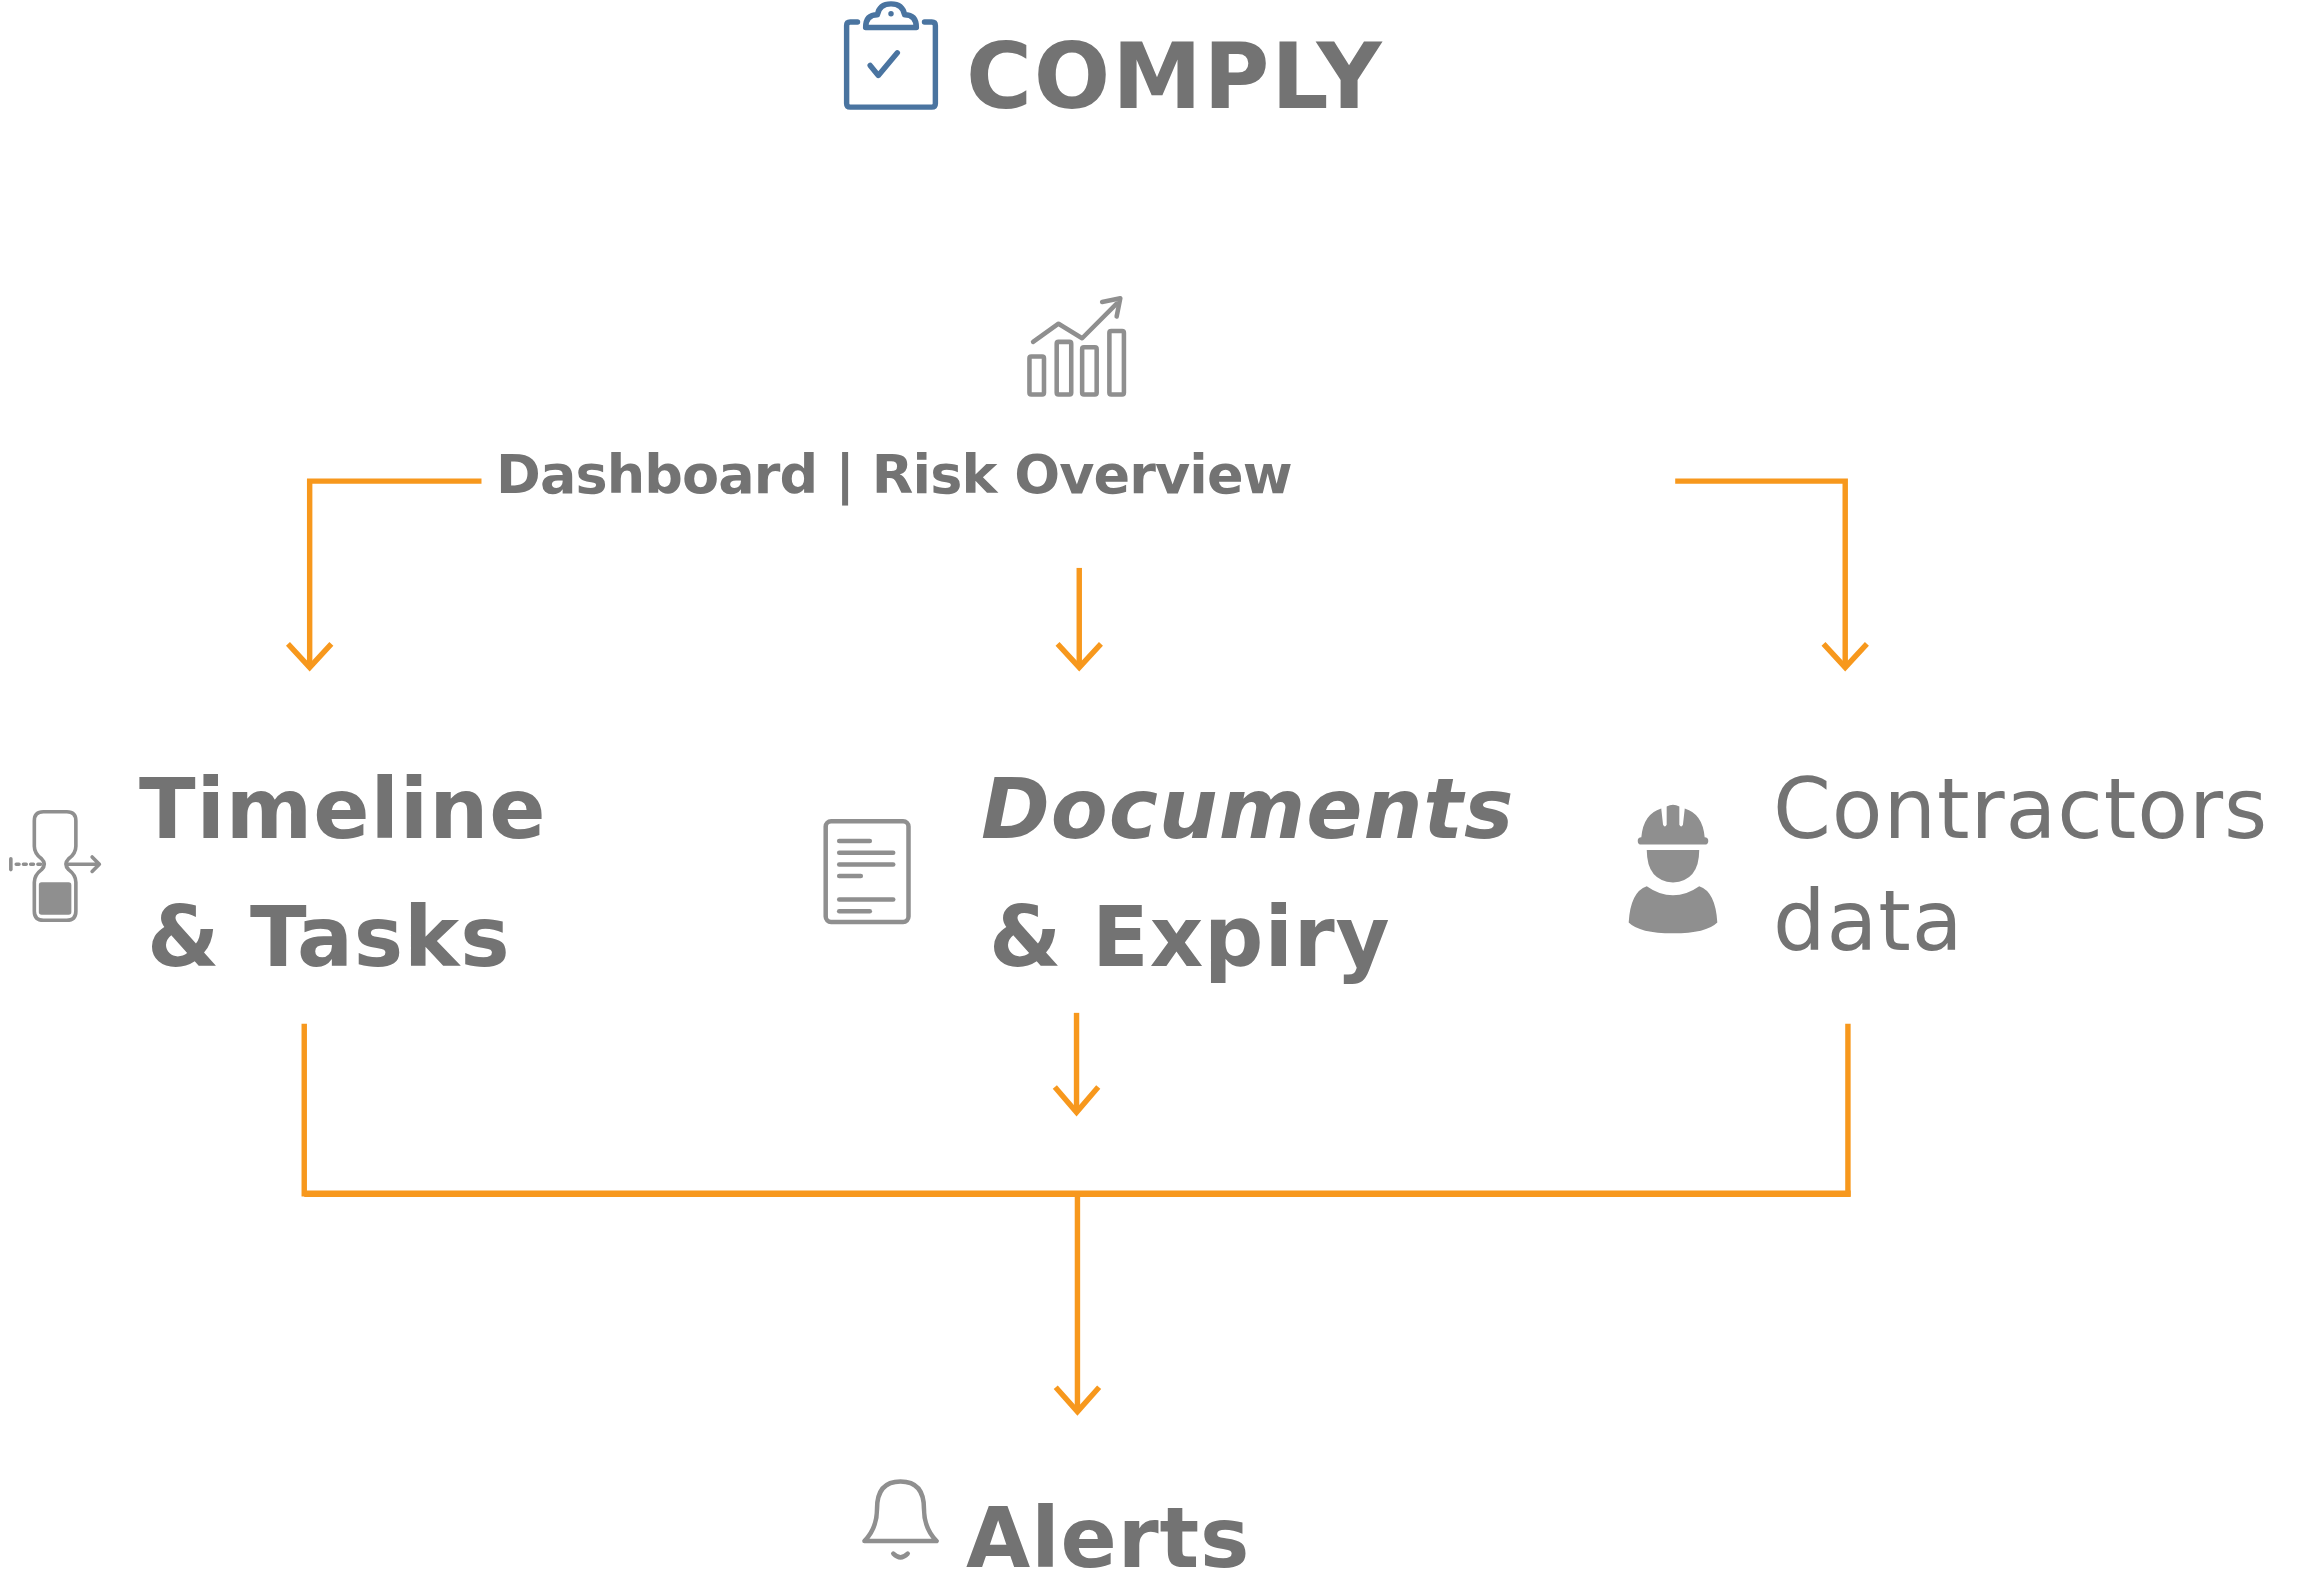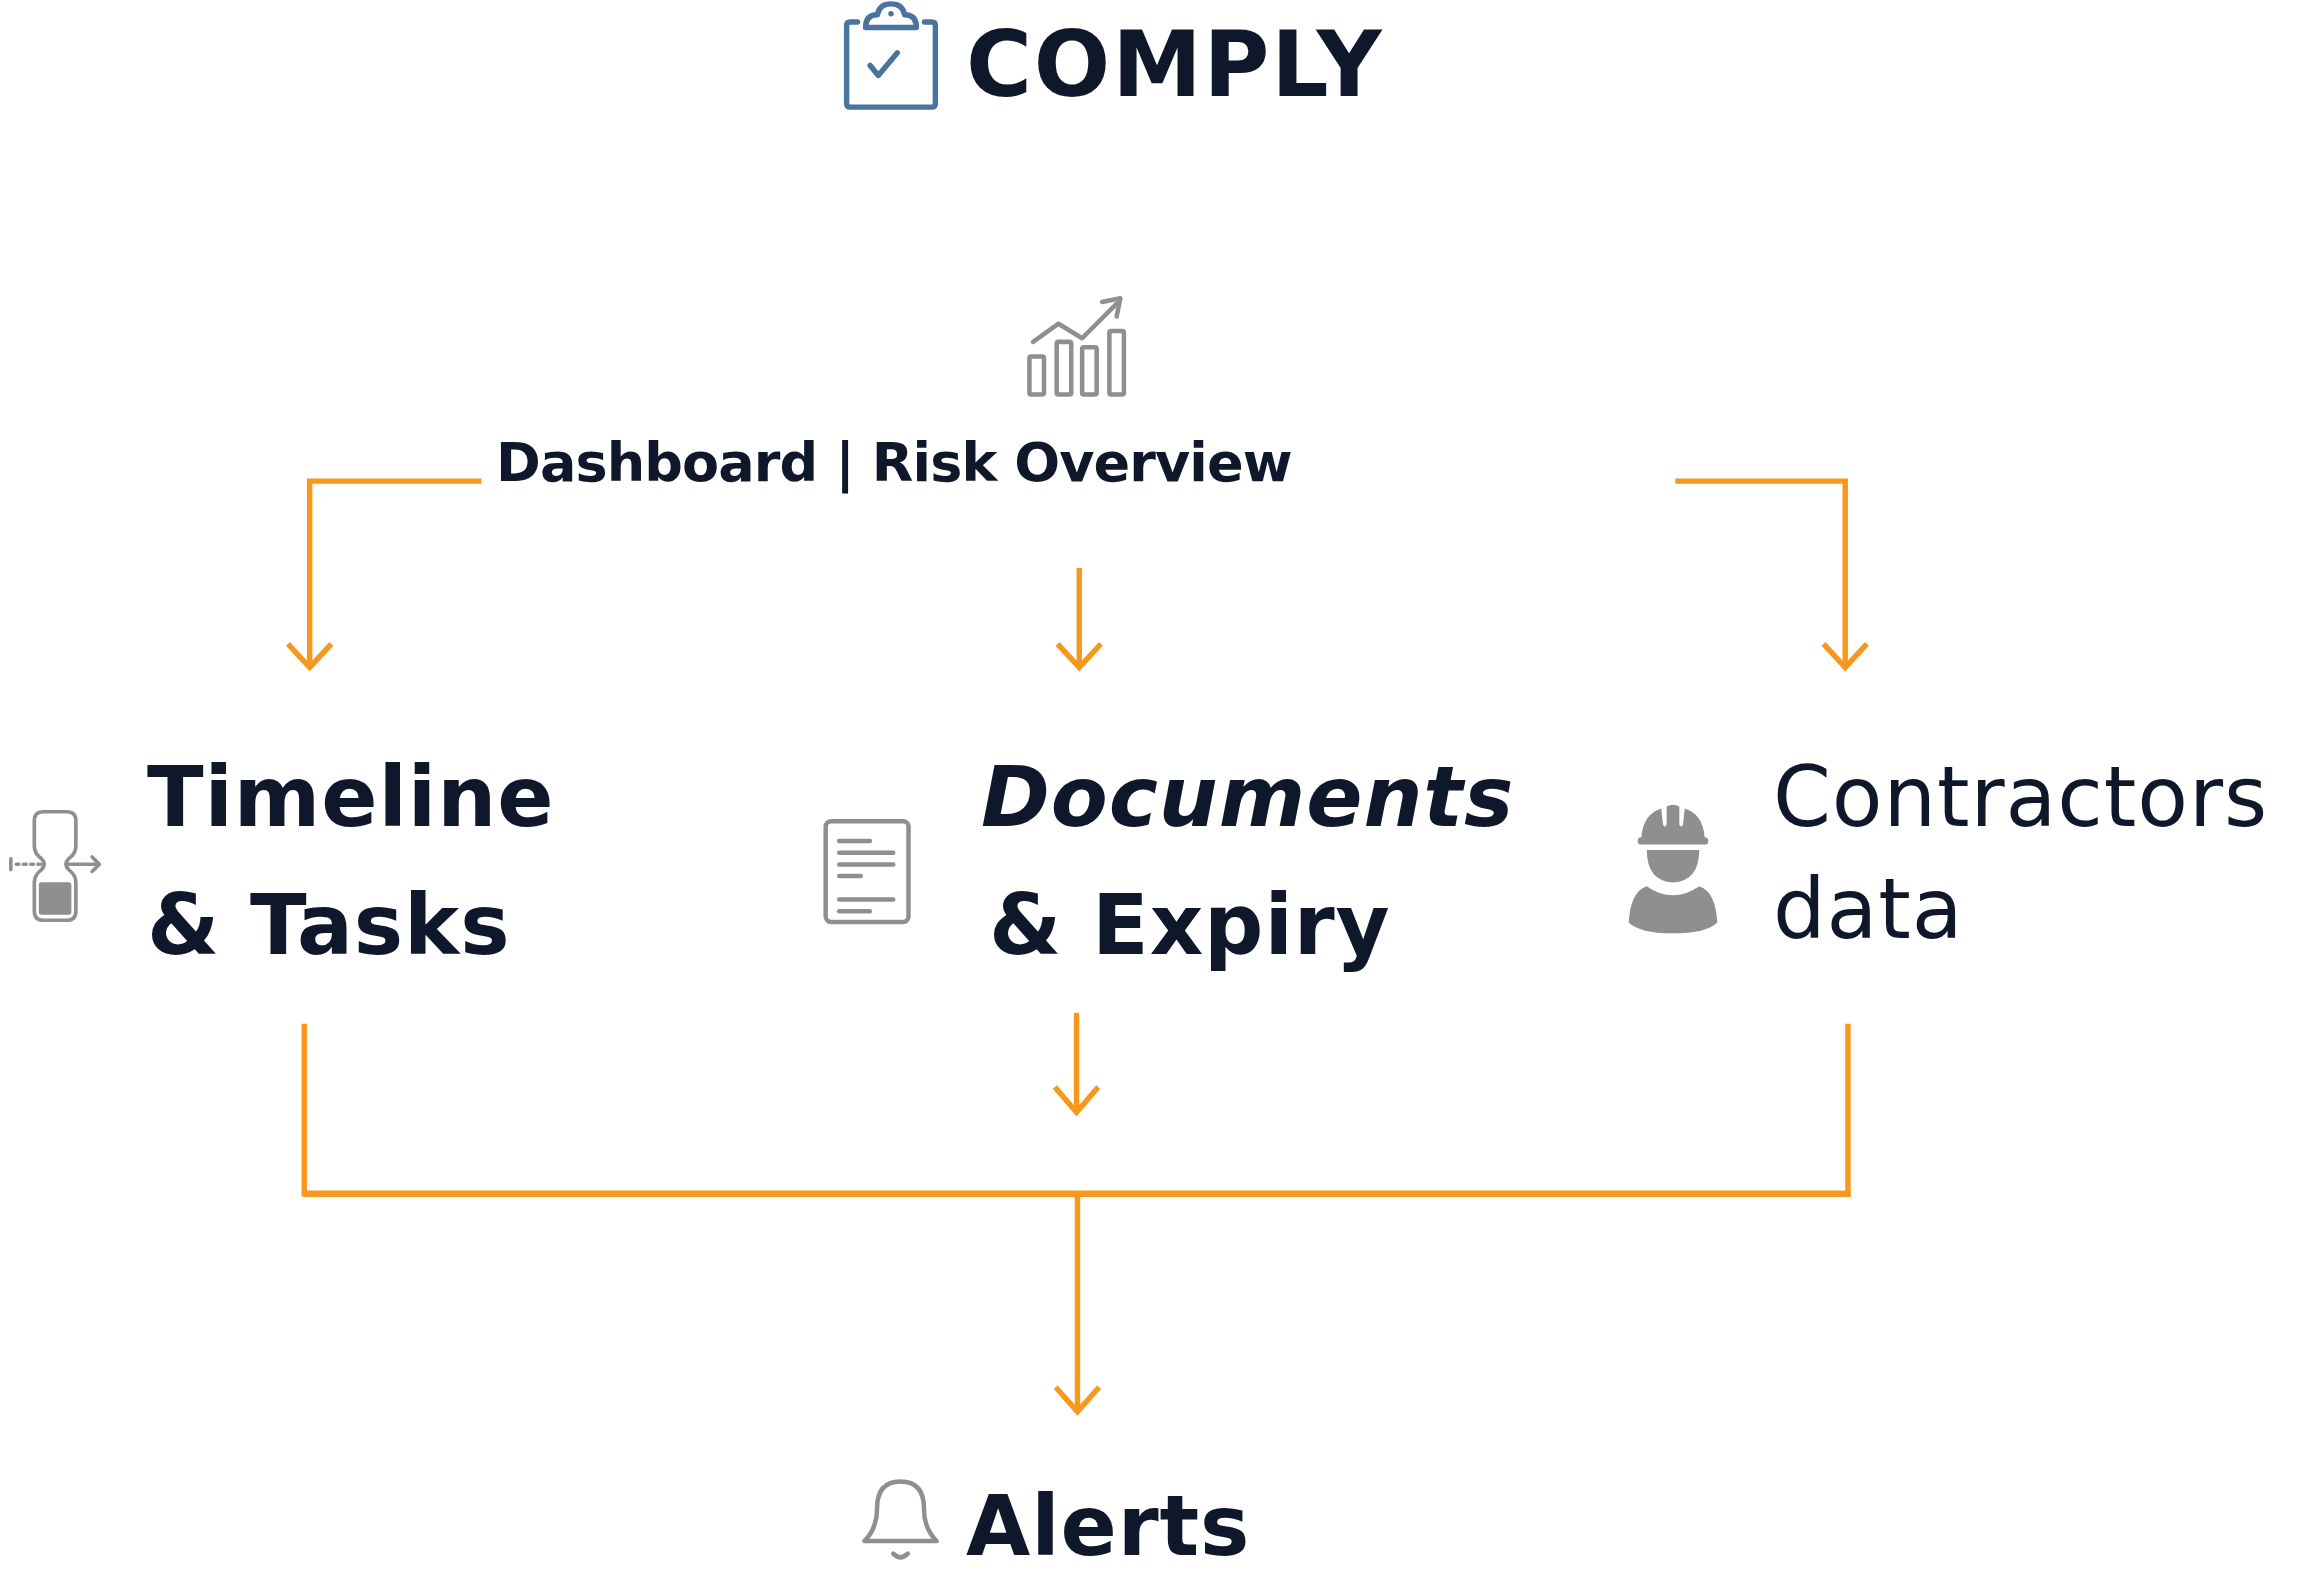--- a/index.html
+++ b/index.html
@@ -1,19 +1,19 @@
 <!DOCTYPE html>
 <html style="font-size:14.5px"><head>
 <meta charset="utf-8">
 <style>
   html, body { margin: 0; padding: 0; background: #ffffff; }
   body { width: 2305px; height: 1588px; position: relative; overflow: hidden;
          font-family: "DejaVu Sans", sans-serif; color: #4a74a0; }
   .abs { position: absolute; }
-  .txt { position: absolute; white-space: nowrap; line-height: 1; color: #0f172a; }
+  .txt { position: absolute; white-space: nowrap; line-height: 1; color: #737373; margin-top: 12px; }
   .bold { font-weight: bold; }
   .title { font-size: 90px; letter-spacing: 1.8px; }
   .heading { font-size: 54px; letter-spacing: -0.9px; }
   .node { font-size: 83px; letter-spacing: 0.9px; }
   .node.regular { font-weight: normal; }
   svg { overflow: visible; }
   #connectors { position: absolute; left: 0; top: 0; }
 </style>
 </head>
 <body>
@@ -69,21 +69,21 @@
 <div class="abs" style="left:9px; top:756px;">
   <svg width="94" height="112" viewBox="0 0 104 124" style="position:absolute; left:0; top:54px;">
     <g stroke="#8f8f8f" stroke-width="4" fill="none" stroke-linecap="round" stroke-linejoin="round">
       <path d="M38,2 H64 Q74,2 74,12 V40 Q74,48 66,54 Q60,60 66,66 Q74,72 74,80 V112 Q74,122 64,122 H38 Q28,122 28,112 V80 Q28,72 36,66 Q42,60 36,54 Q28,48 28,40 V12 Q28,2 38,2 Z"></path>
       <path d="M64,60 H100 M92,52 L100,60 L92,68"></path>
       <path d="M2,54 V66"></path>
       <path d="M8,60 H38" stroke-dasharray="3 5"></path>
     </g>
     <rect x="33" y="80" width="36" height="36" rx="3" fill="#8f8f8f"></rect>
   </svg>
-  <div class="txt bold node" style="left:138px; top:0px;text-align:right;">Timeline</div>
+  <div class="txt bold node" style="left:130px; top:0px;text-align:right;">Timeline</div>
   <div class="txt bold node" style="left:138px; top:128px;">&amp; Tasks</div>
 </div>
 
 <div class="abs" style="left:823px; top:756px;">
   <svg width="90" height="109" viewBox="0 0 100 120" style="position:absolute; left:0; top:62px;">
     <g stroke="#8f8f8f" fill="none" stroke-linecap="round">
       <rect x="3" y="3" width="92" height="112" rx="6" stroke-width="5"></rect>
       <g stroke-width="5">
         <line x1="18" y1="25" x2="52" y2="25"></line>
         <line x1="18" y1="38" x2="78" y2="38"></line>

